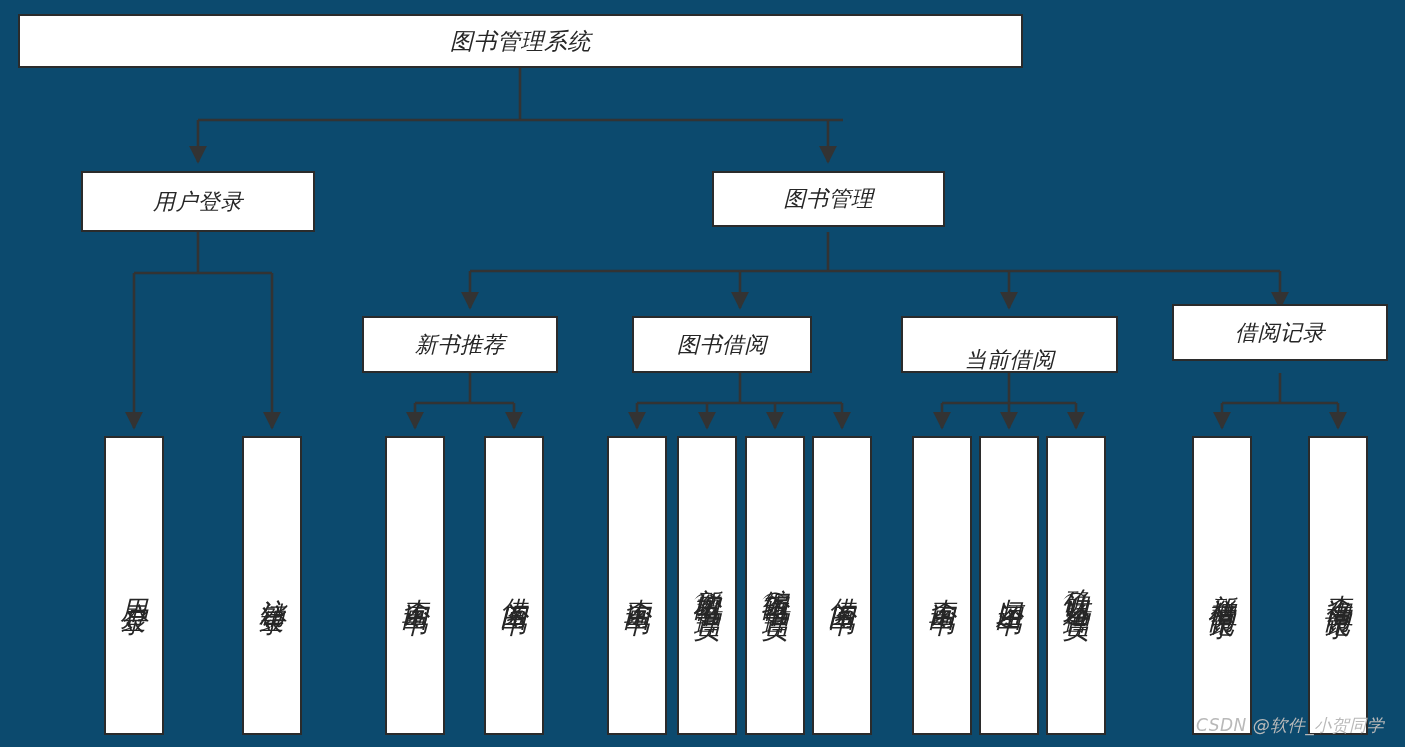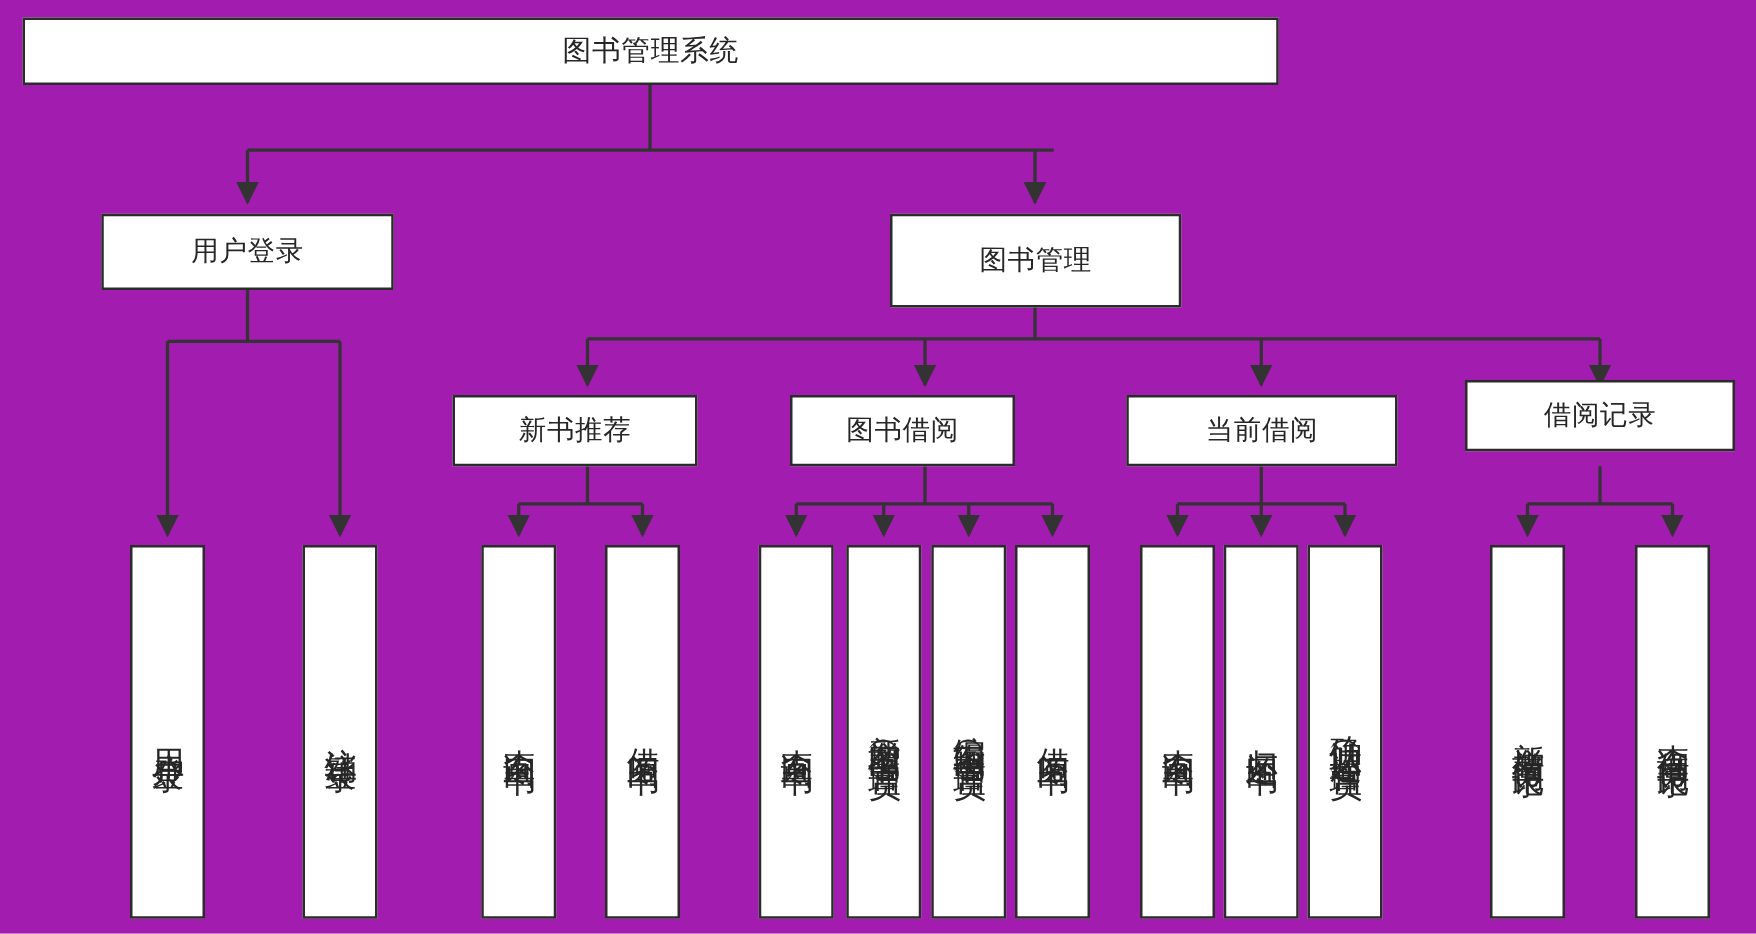--- a/index.html
+++ b/index.html
@@ -7,22 +7,23 @@
     padding: 0;
     background: #ffffff;
   }
   body {
     font-family: "DejaVu Sans", "Liberation Sans", sans-serif;
   }
   #diagram {
     position: relative;
     width: 1405px;
     height: 747px;
-    background: #a21caf;
+    background: #0c4a6e;
     overflow: hidden;
+    font-style: italic;
   }
   #edges {
     position: absolute;
     left: 0;
     top: 0;
     width: 1405px;
     height: 747px;
     pointer-events: none;
   }
   .node {
@@ -126,31 +127,31 @@
     </g>
   </svg>
 
   <div class="node horiz root" style="left:18px; top:14px; width:1005px; height:54px;">
     <span class="label">图书管理系统</span>
   </div>
 
   <div class="node horiz" style="left:81px; top:171px; width:234px; height:61px;">
     <span class="label">用户登录</span>
   </div>
-  <div class="node horiz" style="left:712px; top:171px; width:233px; height:75px;">
+  <div class="node horiz" style="left:712px; top:171px; width:233px; height:56px;">
     <span class="label">图书管理</span>
   </div>
 
   <div class="node horiz" style="left:362px; top:316px; width:196px; height:57px;">
     <span class="label">新书推荐</span>
   </div>
   <div class="node horiz" style="left:632px; top:316px; width:180px; height:57px;">
     <span class="label">图书借阅</span>
   </div>
-  <div class="node horiz" style="left:901px; top:316px; width:217px; height:57px;">
+  <div class="node horiz" style="left:901px; top:316px; width:217px; height:57px;align-items:flex-end;">
     <span class="label">当前借阅</span>
   </div>
   <div class="node horiz" style="left:1172px; top:304px; width:216px; height:57px;">
     <span class="label">借阅记录</span>
   </div>
 
   <div class="node vert" style="left:104px; top:436px; width:60px; height:299px;">
     <span class="label">用户登录</span>
   </div>
   <div class="node vert" style="left:242px; top:436px; width:60px; height:299px;">
@@ -187,14 +188,15 @@
     <span class="label">确认归还（管理员）</span>
   </div>
 
   <div class="node vert" style="left:1192px; top:436px; width:60px; height:299px;">
     <span class="label">新增借阅记录</span>
   </div>
   <div class="node vert" style="left:1308px; top:436px; width:60px; height:299px;">
     <span class="label">查询借阅记录</span>
   </div>
 
+  <div class="watermark" style="left:1196px; top:714px;">CSDN @软件_小贺同学</div>
 
 </div>
 
 </body></html>

